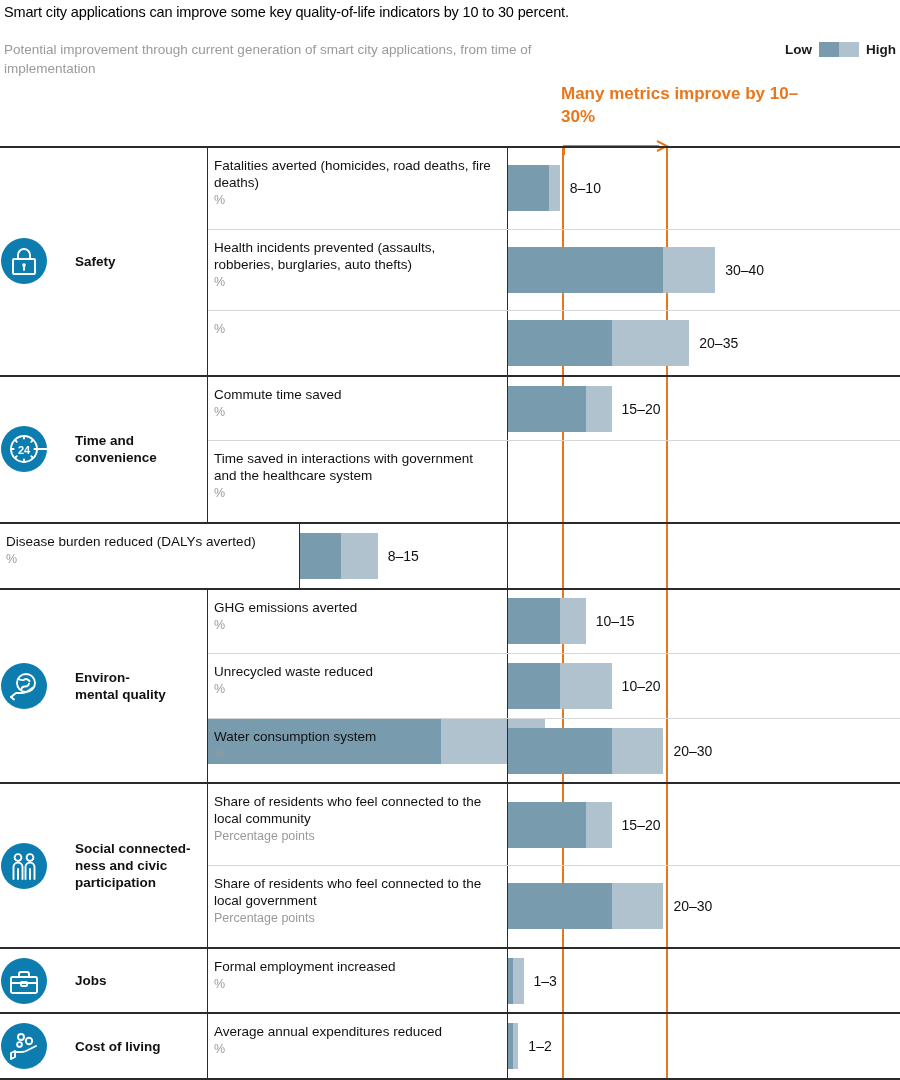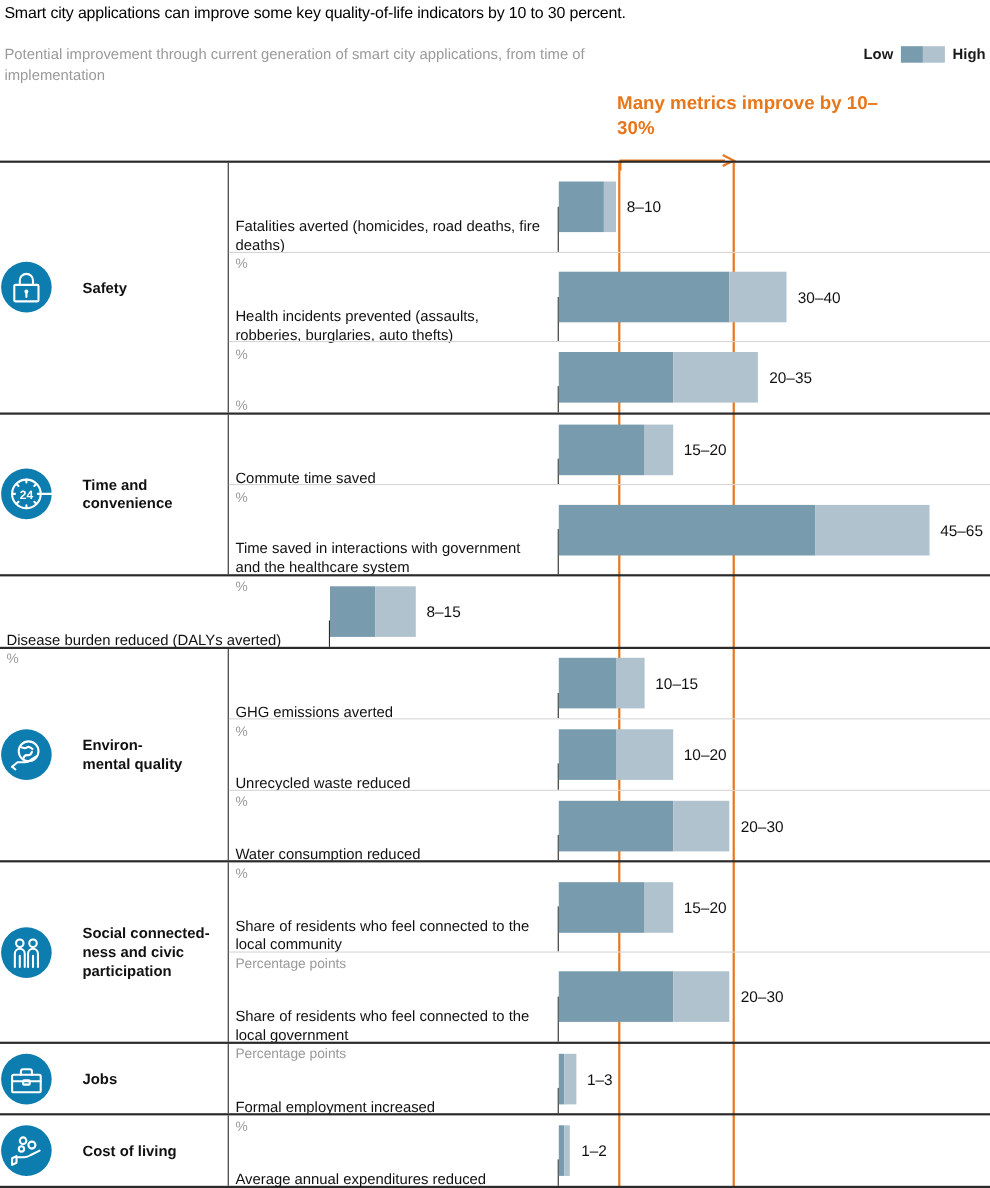--- a/index.html
+++ b/index.html
@@ -102,21 +102,20 @@
     display: flex;
     position: relative;
     border-top: 1px solid #d6d6d6;
   }
   .row:first-child { border-top: none; }
 
   .metric-cell {
     width: 300px; flex: 0 0 300px;
     padding: 9px 12px 9px 6px;
     border-right: 1px solid #2b2b2b;
-    margin-top: 40px;
   }
   .metric-name {
     font-size: 13.5px; line-height: 17px; color: #111;
   }
   .metric-unit {
     font-size: 12.5px; line-height: 16px; color: #9a9a9a;
     margin-top: 1px;
   }
 
   .bar-cell {
@@ -250,21 +249,21 @@
             <div class="bar-cell">
               <div class="bar-wrap">
                 <div class="bar">
                   <div class="seg-lo" style="width: 77.7px;"></div>
                   <div class="seg-hi" style="width: 25.9px;"></div>
                 </div>
                 <span class="bar-value">15–20</span>
               </div>
             </div>
           </div>
-          <div class="row" style="height: 81.6154px;">
+          <div class="row" style="height: 81.6154px; flex-direction: column;">
             <div class="metric-cell">
               <div class="metric-name">Time saved in interactions with government and the healthcare system</div>
               <div class="metric-unit">%</div>
             </div>
             <div class="bar-cell">
               <div class="bar-wrap">
                 <div class="bar">
                   <div class="seg-lo" style="width: 233.1px;"></div>
                   <div class="seg-hi" style="width: 103.6px;"></div>
                 </div>
@@ -338,21 +337,21 @@
                 <div class="bar">
                   <div class="seg-lo" style="width: 51.8px;"></div>
                   <div class="seg-hi" style="width: 51.8px;"></div>
                 </div>
                 <span class="bar-value">10–20</span>
               </div>
             </div>
           </div>
           <div class="row" style="height: 64.6154px;">
             <div class="metric-cell">
-              <div class="metric-name">Water consumption reduced</div>
+              <div class="metric-name">Water consumption system</div>
               <div class="metric-unit">%</div>
             </div>
             <div class="bar-cell">
               <div class="bar-wrap">
                 <div class="bar">
                   <div class="seg-lo" style="width: 103.6px;"></div>
                   <div class="seg-hi" style="width: 51.8px;"></div>
                 </div>
                 <span class="bar-value">20–30</span>
               </div>

